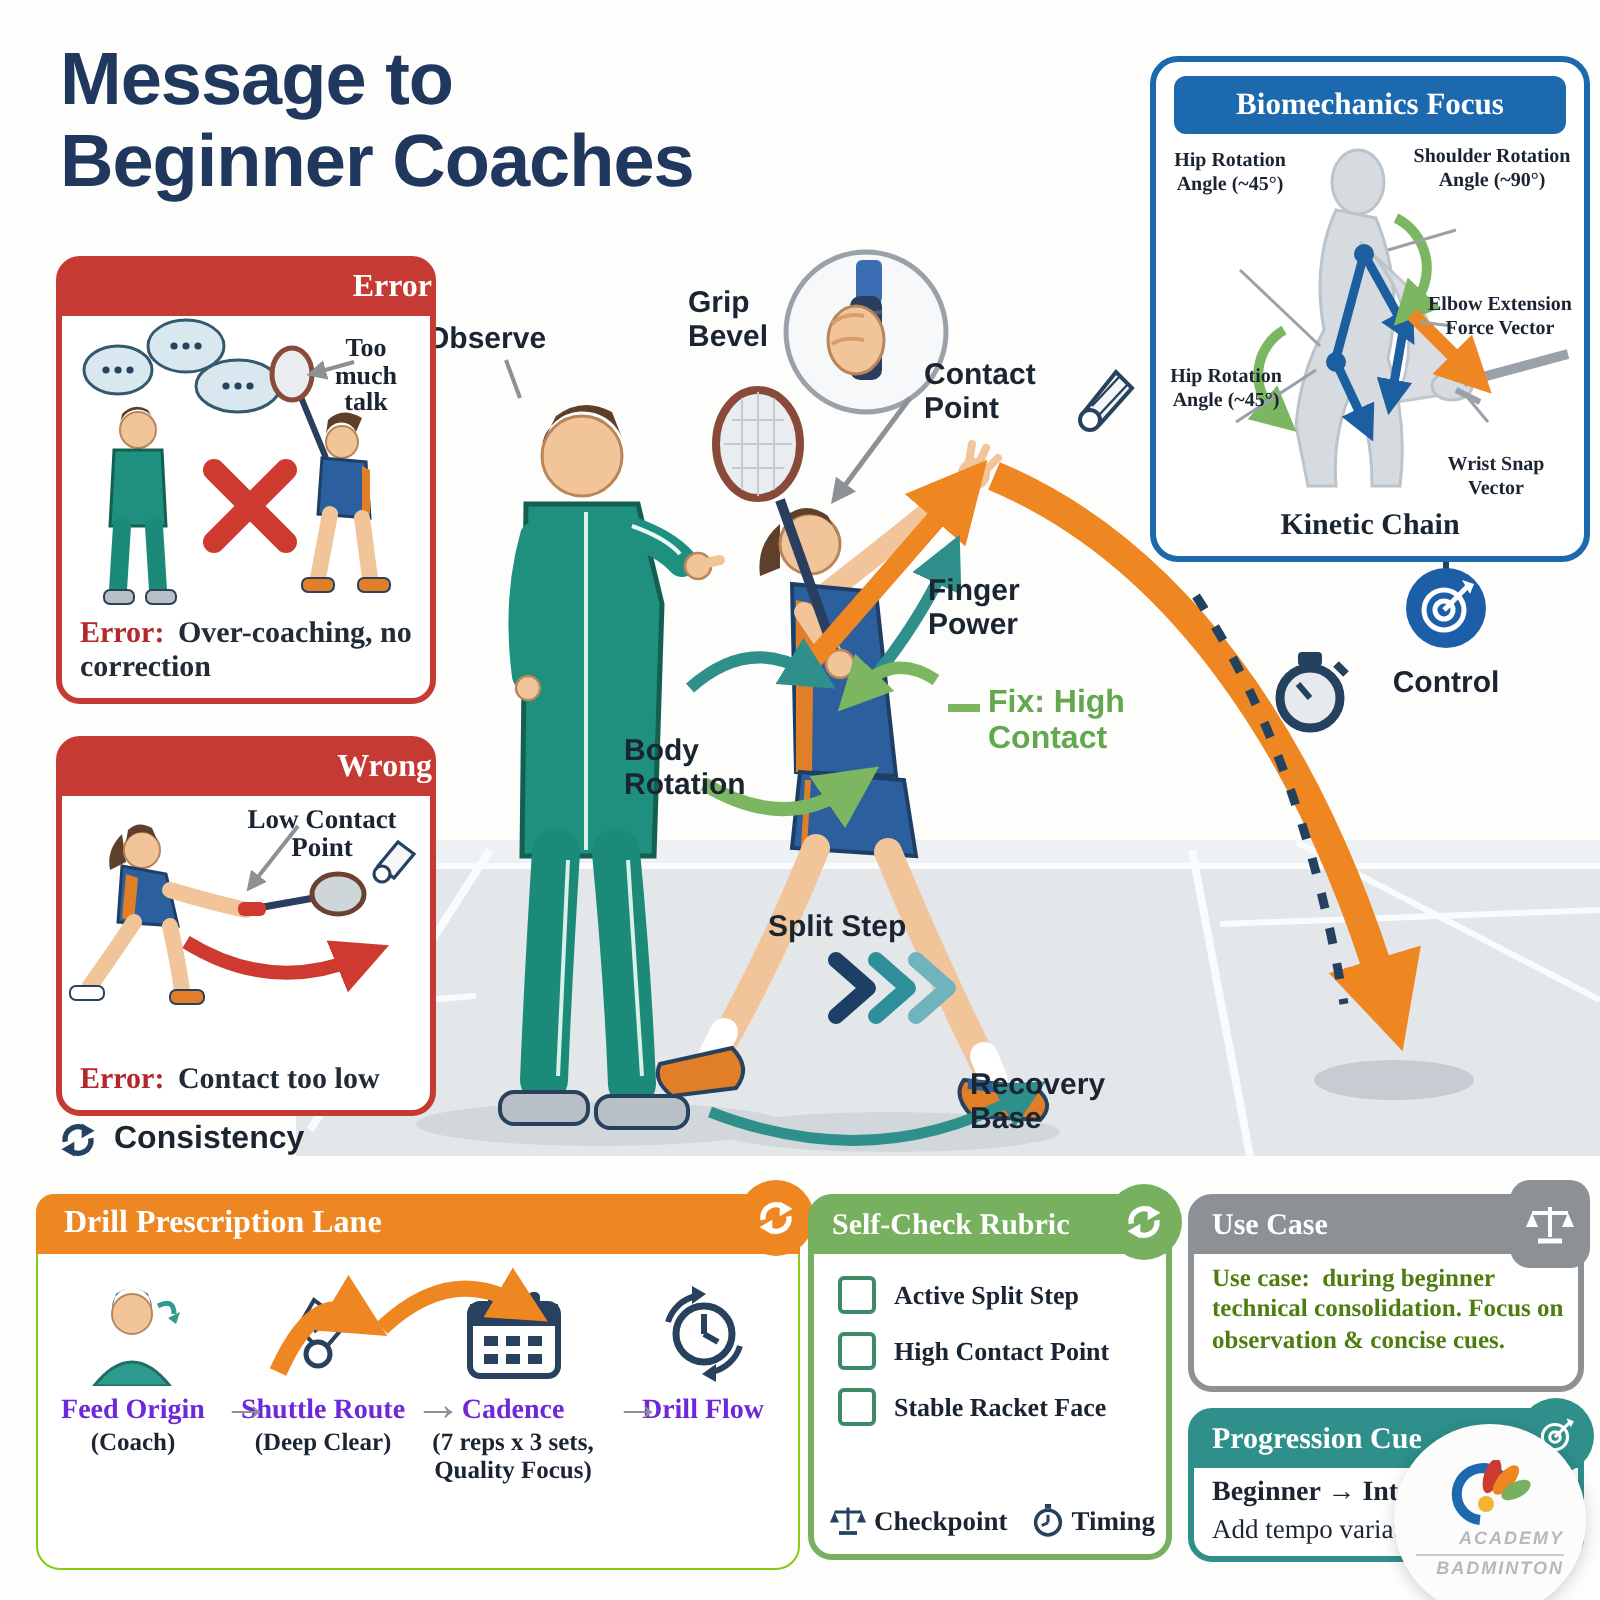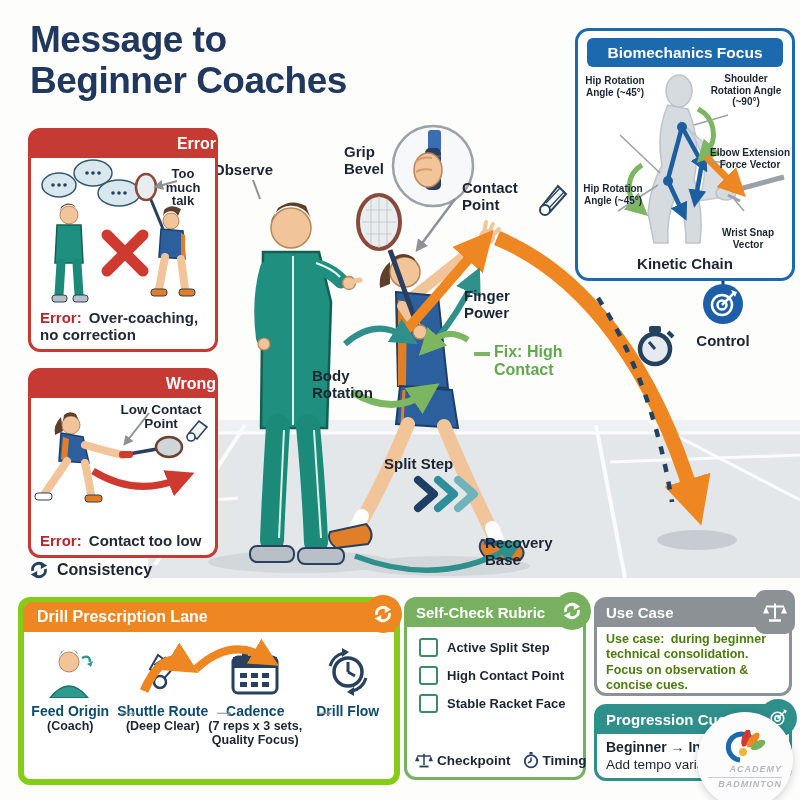--- a/index.html
+++ b/index.html
@@ -5,21 +5,21 @@
   html,body{margin:0;padding:0;background:#ffffff;}
   .canvas{position:relative;width:800px;height:800px;background:#fdfdfb;overflow:hidden;
           font-family:"Liberation Sans",sans-serif;color:#1e2a38;}
   .scene-svg{position:absolute;left:0;top:0;z-index:1;}
 
   
   .title{position:absolute;left:30px;top:20px;z-index:3;font-size:37px;font-weight:bold;
          color:#20375e;line-height:1.1;letter-spacing:-0.5px;}
 
   
-  .panel{position:absolute;background:#fff;border-radius:12px;z-index:4;box-sizing:border-box;}
+  .panel{position:absolute;background:#fff;border-radius:12px;z-index:4;box-sizing:border-box;font-family:Liberation Serif, serif;}
   .panel-head{position:absolute;left:-1px;right:-1px;top:-1px;height:28px;line-height:28px;
               color:#fff;font-weight:bold;font-size:16px;text-align:right;
               border-radius:9px 9px 0 0;}
   .red-b{border:3px solid #c53a32;}
   .red-h{background:#c53a32;}
   .caption{position:absolute;left:9px;bottom:6px;font-size:15px;font-weight:bold;line-height:1.15;}
   .cap-bold{color:#b3282d;}
   .cap-rest{color:#222b36;font-weight:600;}
   .annot{position:absolute;font-size:13px;font-weight:bold;color:#1b2531;line-height:1.05;text-align:center;z-index:5;}
 
@@ -36,32 +36,32 @@
   
   .bio-panel{left:575px;top:28px;width:220px;height:253px;border:3px solid #1c6aad;border-radius:14px;}
   .bio-head{position:absolute;left:9px;right:9px;top:7px;height:29px;line-height:29px;background:#1c6aad;
             color:#fff;font-weight:bold;font-size:15.5px;text-align:center;border-radius:6px;}
   .bio-label{position:absolute;font-size:10px;font-weight:bold;color:#1b2531;line-height:1.15;text-align:center;z-index:6;}
   .bio-footer{position:absolute;left:0;right:0;bottom:6px;text-align:center;font-size:15px;font-weight:bold;color:#1b2531;}
   .control-wrap{position:absolute;left:686px;top:283px;z-index:4;width:74px;text-align:center;}
   .control-label{margin-top:3px;font-size:15px;font-weight:600;color:#1b2531;}
 
   
-  .drill-panel{left:18px;top:597px;width:382px;height:188px;border:6px solid #84cc16;}
+  .drill-panel{left:18px;top:597px;width:382px;height:188px;border:1px solid #84cc16;}
   .drill-head{background:#ee8722;text-align:left;padding-left:14px;height:30px;line-height:30px;}
   .badge{position:absolute;top:-8px;right:-8px;width:38px;height:38px;border-radius:50%;
          display:flex;align-items:center;justify-content:center;z-index:6;}
   .badge.orange{background:#ee8722;}
   .badge.green{background:#77b05f;}
   .badge.teal{background:#2e8f8b;}
   .badge.gray{background:#8c9196;border-radius:10px;top:-10px;right:-6px;width:40px;height:44px;}
   .steps{position:absolute;left:0;top:38px;width:100%;display:flex;justify-content:space-around;align-items:flex-start;}
   .step{display:flex;flex-direction:column;align-items:center;width:92px;}
   .step-icon{height:62px;display:flex;align-items:center;justify-content:center;}
-  .step-title{font-size:14px;font-weight:bold;color:#0c4a6e;text-align:center;line-height:1.15;}
+  .step-title{font-size:14px;font-weight:bold;color:#6d28d9;text-align:center;line-height:1.15;}
   .step-sub{font-size:12.5px;font-weight:600;color:#1b2531;text-align:center;line-height:1.15;}
   .flow-arrow{position:absolute;top:92px;font-size:24px;color:#8c9196;font-weight:bold;z-index:5;}
 
   .rubric-panel{left:404px;top:597px;width:182px;height:183px;border:3px solid #77b05f;}
   .rubric-head{background:#77b05f;text-align:left;padding-left:10px;font-size:15px;}
   .rubric-items{position:absolute;left:12px;top:38px;display:flex;flex-direction:column;gap:9px;}
   .rubric-row{display:flex;align-items:center;gap:9px;}
   .checkbox{width:15px;height:15px;border:2px solid #3d8a66;border-radius:3px;background:#fff;}
   .rubric-label{font-size:13px;font-weight:600;color:#1b2531;}
   .rubric-footer{position:absolute;left:8px;bottom:8px;display:flex;align-items:center;gap:12px;}

